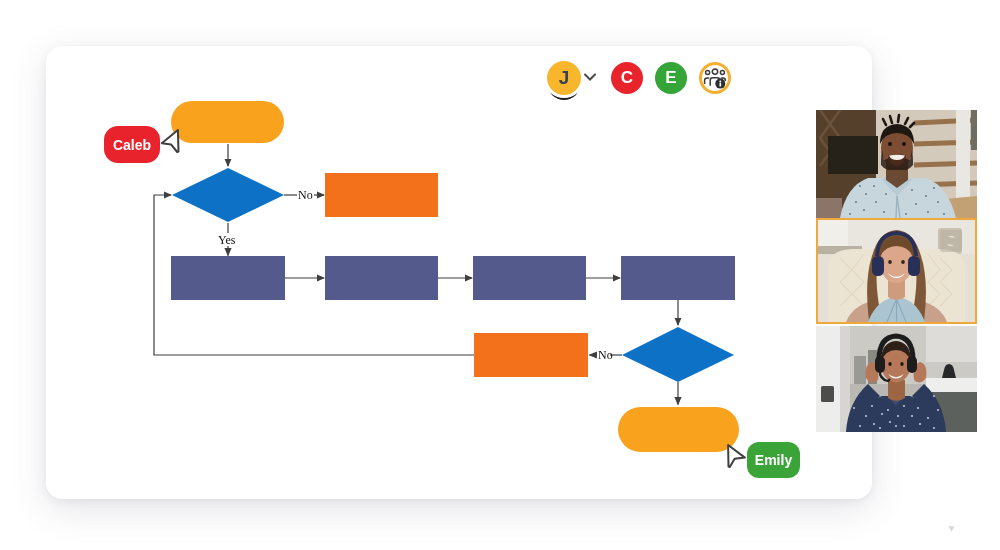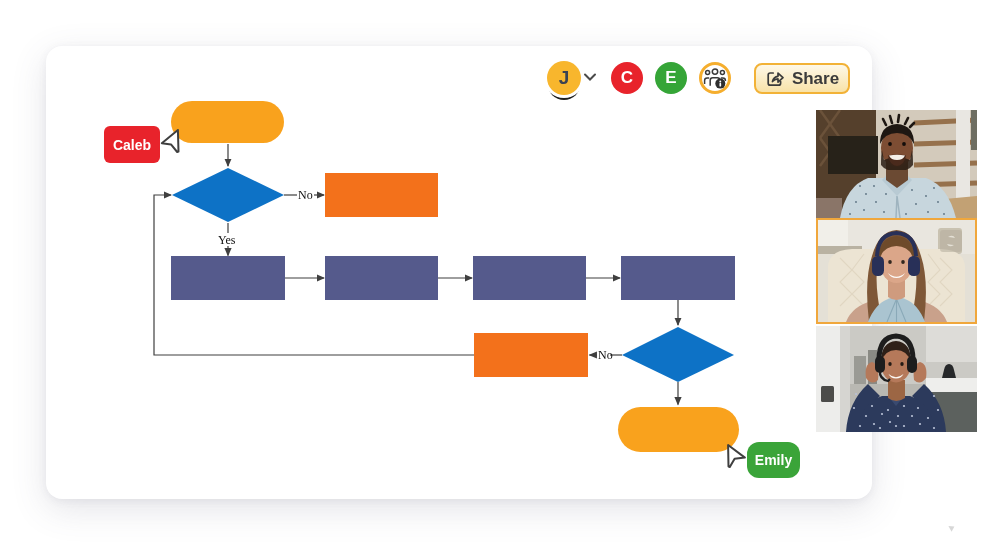--- a/index.html
+++ b/index.html
@@ -25,21 +25,21 @@
     display:flex; align-items:center; justify-content:center; }
   .share { position:absolute; left:754px; top:63px; width:96px; height:31px;
     border-radius:8px; border:2px solid #F2B237;
     background:linear-gradient(#FEF8E8, #F8E2A8);
     display:flex; align-items:center; justify-content:center; gap:7px;
     color:#3b3b3b; font-size:17px; font-weight:bold; }
 
   
   .tag { position:absolute; color:#fff; font-weight:bold; font-size:14px;
     display:flex; align-items:center; justify-content:center; }
-  .tag-caleb { left:104px; top:126px; width:56px; height:37px; background:#E8232B; border-radius:6px; }
+  .tag-caleb { left:104px; top:126px; width:56px; height:37px; background:#E8232B; border-radius:14px; }
   .tag-emily { left:747px; top:442px; width:53px; height:36px; background:#3AA439; border-radius:12px; }
   .cursor { position:absolute; }
 
   
   .vid { position:absolute; left:816px; width:161px; overflow:hidden; }
   .vid1 { top:110px; height:108px; }
   .vid2 { top:218px; height:106px; border:2px solid #F0A73C; }
   .vid3 { top:326px; height:106px; }
 </style>
 </head>
@@ -99,27 +99,20 @@
         <circle cx="12" cy="4.6" r="2.7"></circle>
         <circle cx="19.4" cy="5.6" r="2"></circle>
         <path d="M1.6 17 L1.6 13.4 Q1.6 11 4.1 11 L6.2 11"></path>
         <path d="M7.2 18.8 L7.2 13.2 Q7.2 10.7 9.7 10.7 L14.3 10.7 Q16.8 10.7 16.8 13.2 L16.8 13.4"></path>
         <path d="M17.8 11 L19.9 11 Q22.4 11 22.4 13.4 L22.4 14"></path>
       </g>
       <circle cx="17.3" cy="16.6" r="5" fill="#2f2f2f"></circle>
       <circle cx="17.3" cy="14.5" r="0.95" fill="#ffffff"></circle>
       <rect x="16.45" y="15.8" width="1.7" height="3.7" rx="0.85" fill="#ffffff"></rect>
     </svg>
-  </div>
-  <div class="share">
-    <svg width="20" height="20" viewBox="0 0 20 20">
-      <path d="M8.2 4 L5.2 4 Q3.2 4 3.2 6 L3.2 14.2 Q3.2 16.2 5.2 16.2 L13.6 16.2 Q15.6 16.2 15.6 14.2 L15.6 12.6" stroke="#3b3b3b" stroke-width="1.7" fill="none" stroke-linecap="round"></path>
-      <path d="M7.4 12.6 Q8.6 7.6 13 7.3 L13 4.1 L18 8.6 L13 13.1 L13 9.9 Q9.4 10 7.4 12.6 z" fill="none" stroke="#3b3b3b" stroke-width="1.7" stroke-linejoin="round"></path>
-    </svg>
-    <span>Share</span>
   </div>
 
   <svg class="cursor" style="left:158px; top:126px;" width="23" height="28" viewBox="0 0 23 28">
     <path d="M19.9 4 L20.5 25.6 L19.2 26 L13 18.4 L3.8 17.2 Z" fill="#ffffff" stroke="#3f3f3f" stroke-width="2" stroke-linejoin="round"></path>
   </svg>
   <div class="tag tag-caleb">Caleb</div>
 
   <svg class="cursor" style="left:726px; top:441px;" width="23" height="28" viewBox="0 0 23 28">
     <path d="M2.1 4 L2.5 25.6 L3.8 26 L8.6 17.8 L18.9 16.6 Z" fill="#ffffff" stroke="#3f3f3f" stroke-width="2" stroke-linejoin="round"></path>
   </svg>

